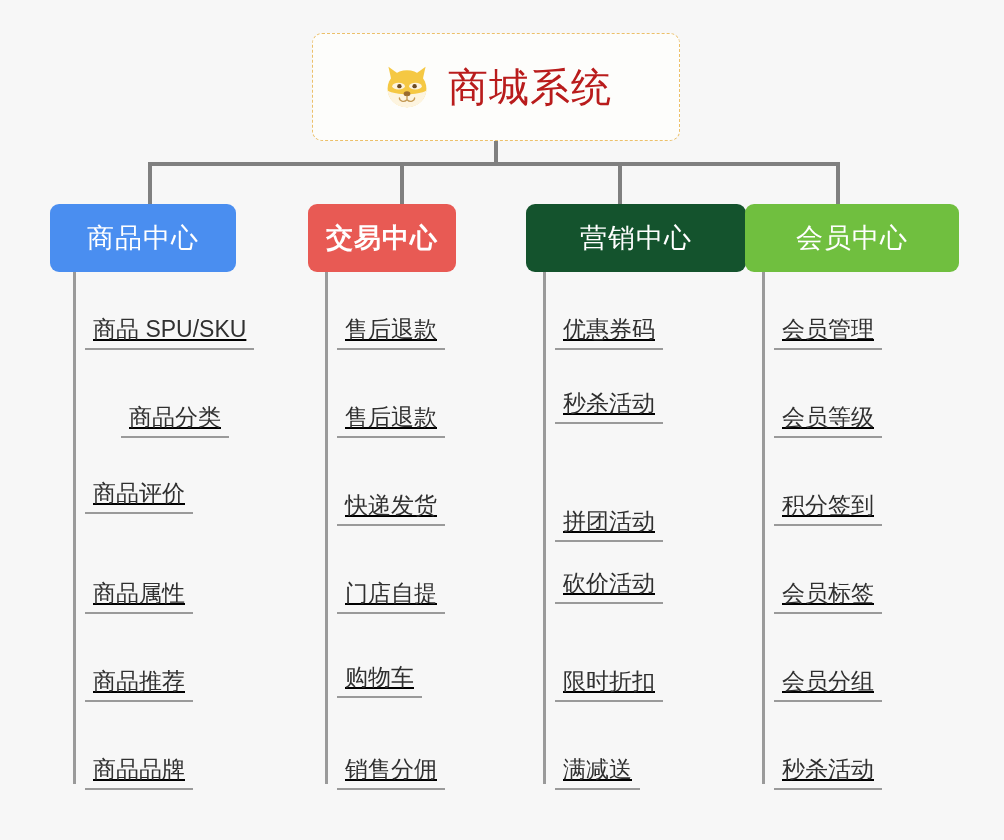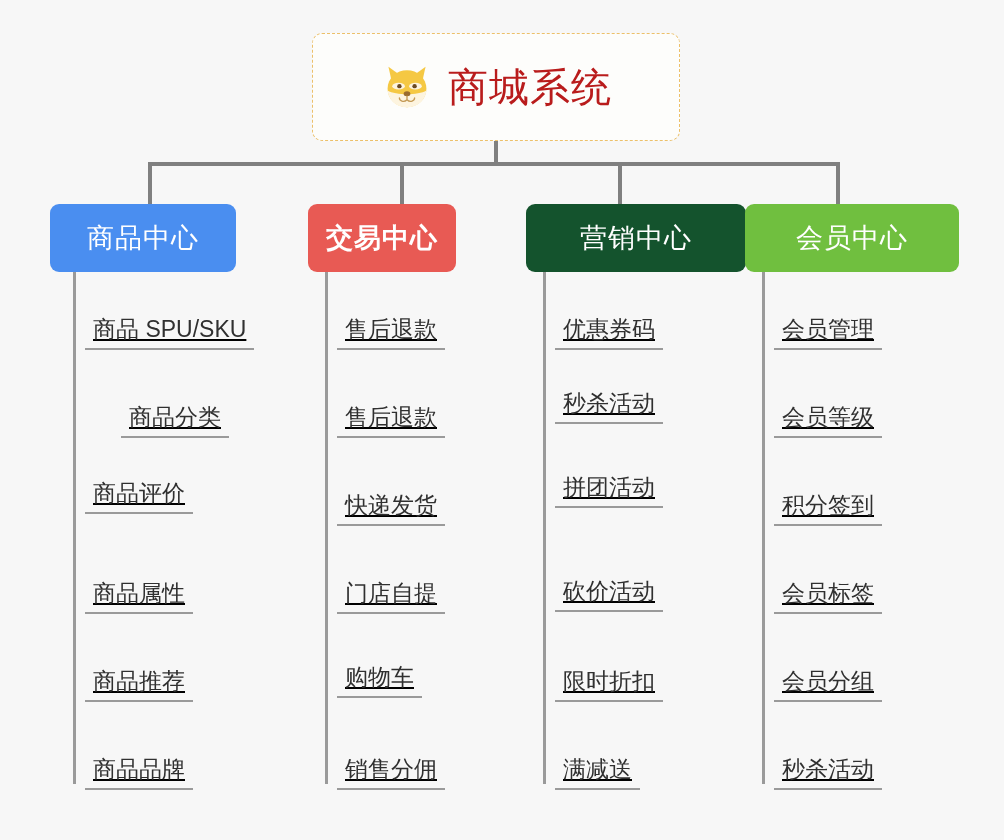--- a/index.html
+++ b/index.html
@@ -194,24 +194,24 @@
       </div>
     </div>
   <div class="leaf-col" style="left:543px;">
       <div class="leaf-spine" style="height: 512px;"></div>
       <div class="leaf-item" style="top: -10px;">
         <span class="leaf-text">优惠券码</span>
       </div>
       <div class="leaf-item" style="top: 64px;">
         <span class="leaf-text">秒杀活动</span>
       </div>
-      <div class="leaf-item" style="top: 148px;">
+      <div class="leaf-item" style="top: 182px;">
         <span class="leaf-text">拼团活动</span>
       </div>
-      <div class="leaf-item" style="top: 252px;">
+      <div class="leaf-item" style="top: 244px;">
         <span class="leaf-text">砍价活动</span>
       </div>
       <div class="leaf-item" style="top: 342px;">
         <span class="leaf-text">限时折扣</span>
       </div>
       <div class="leaf-item" style="top: 430px;">
         <span class="leaf-text">满减送</span>
       </div>
     </div>
   <div class="leaf-col" style="left:762px;">

